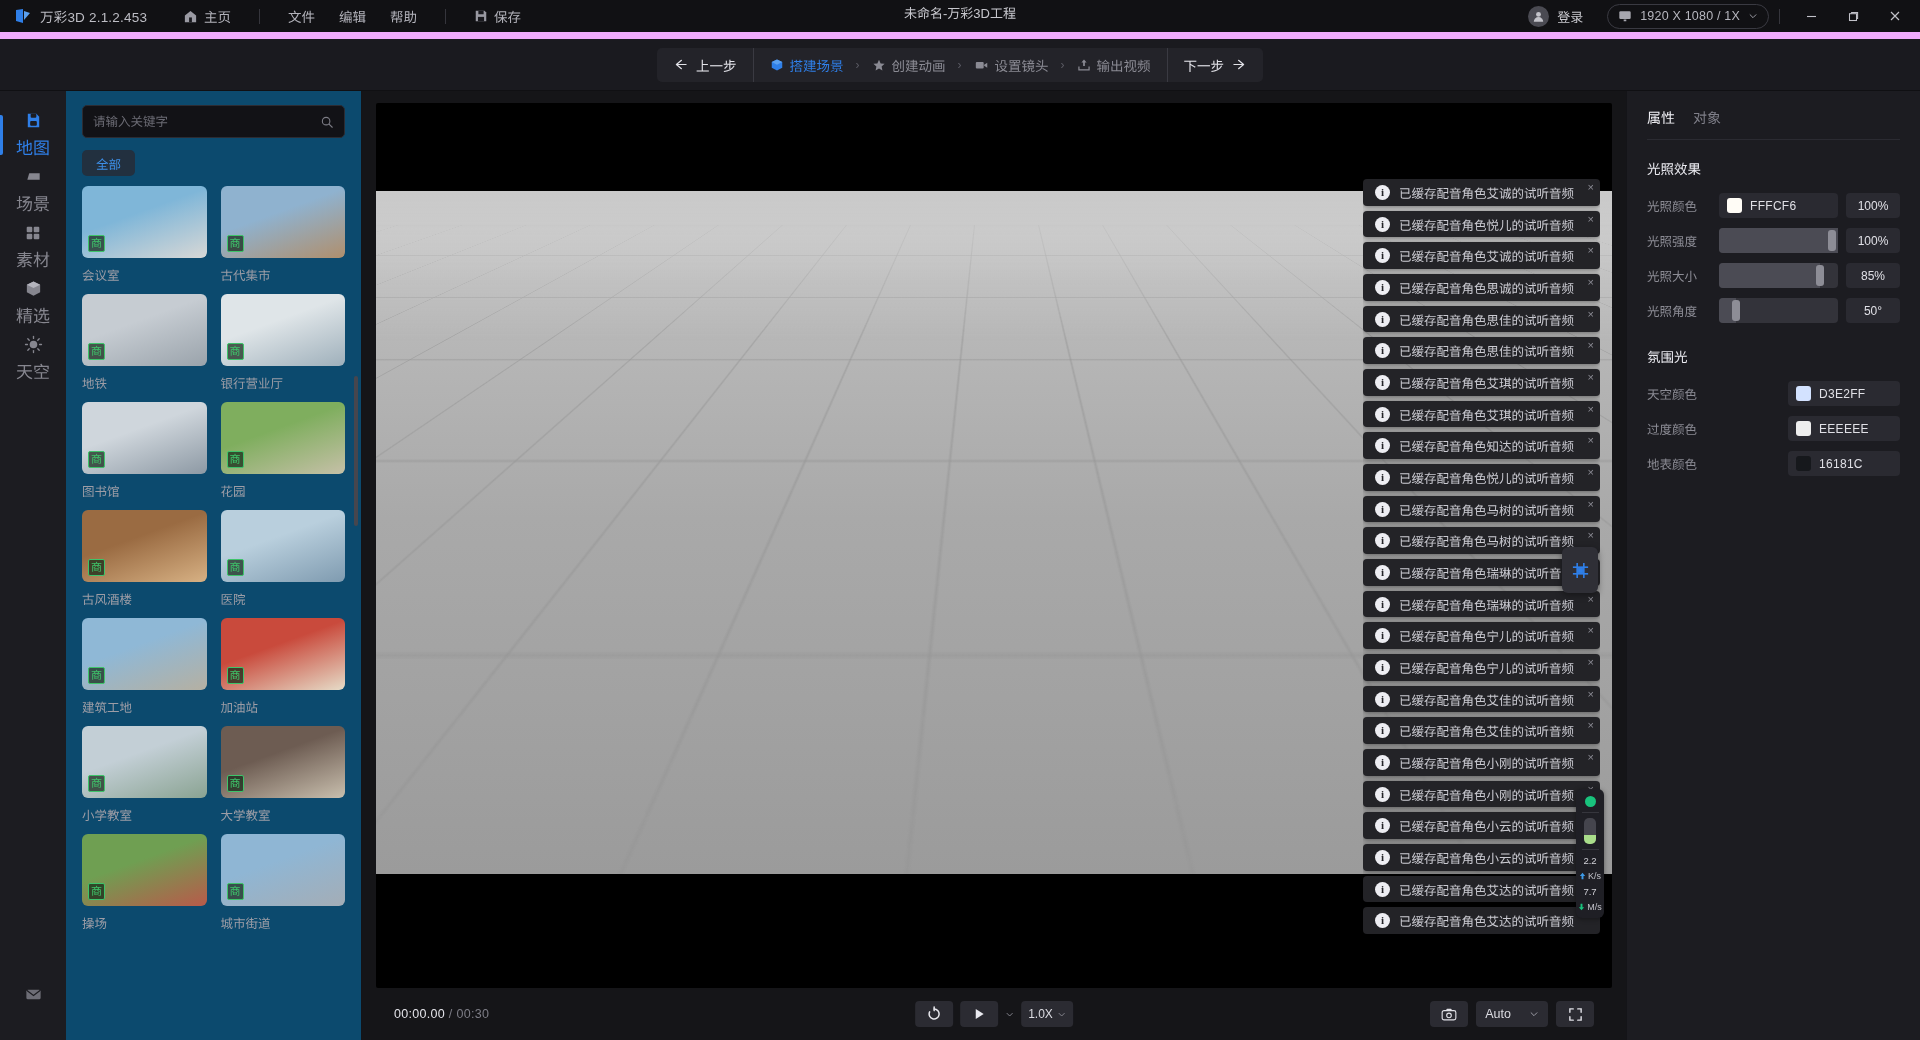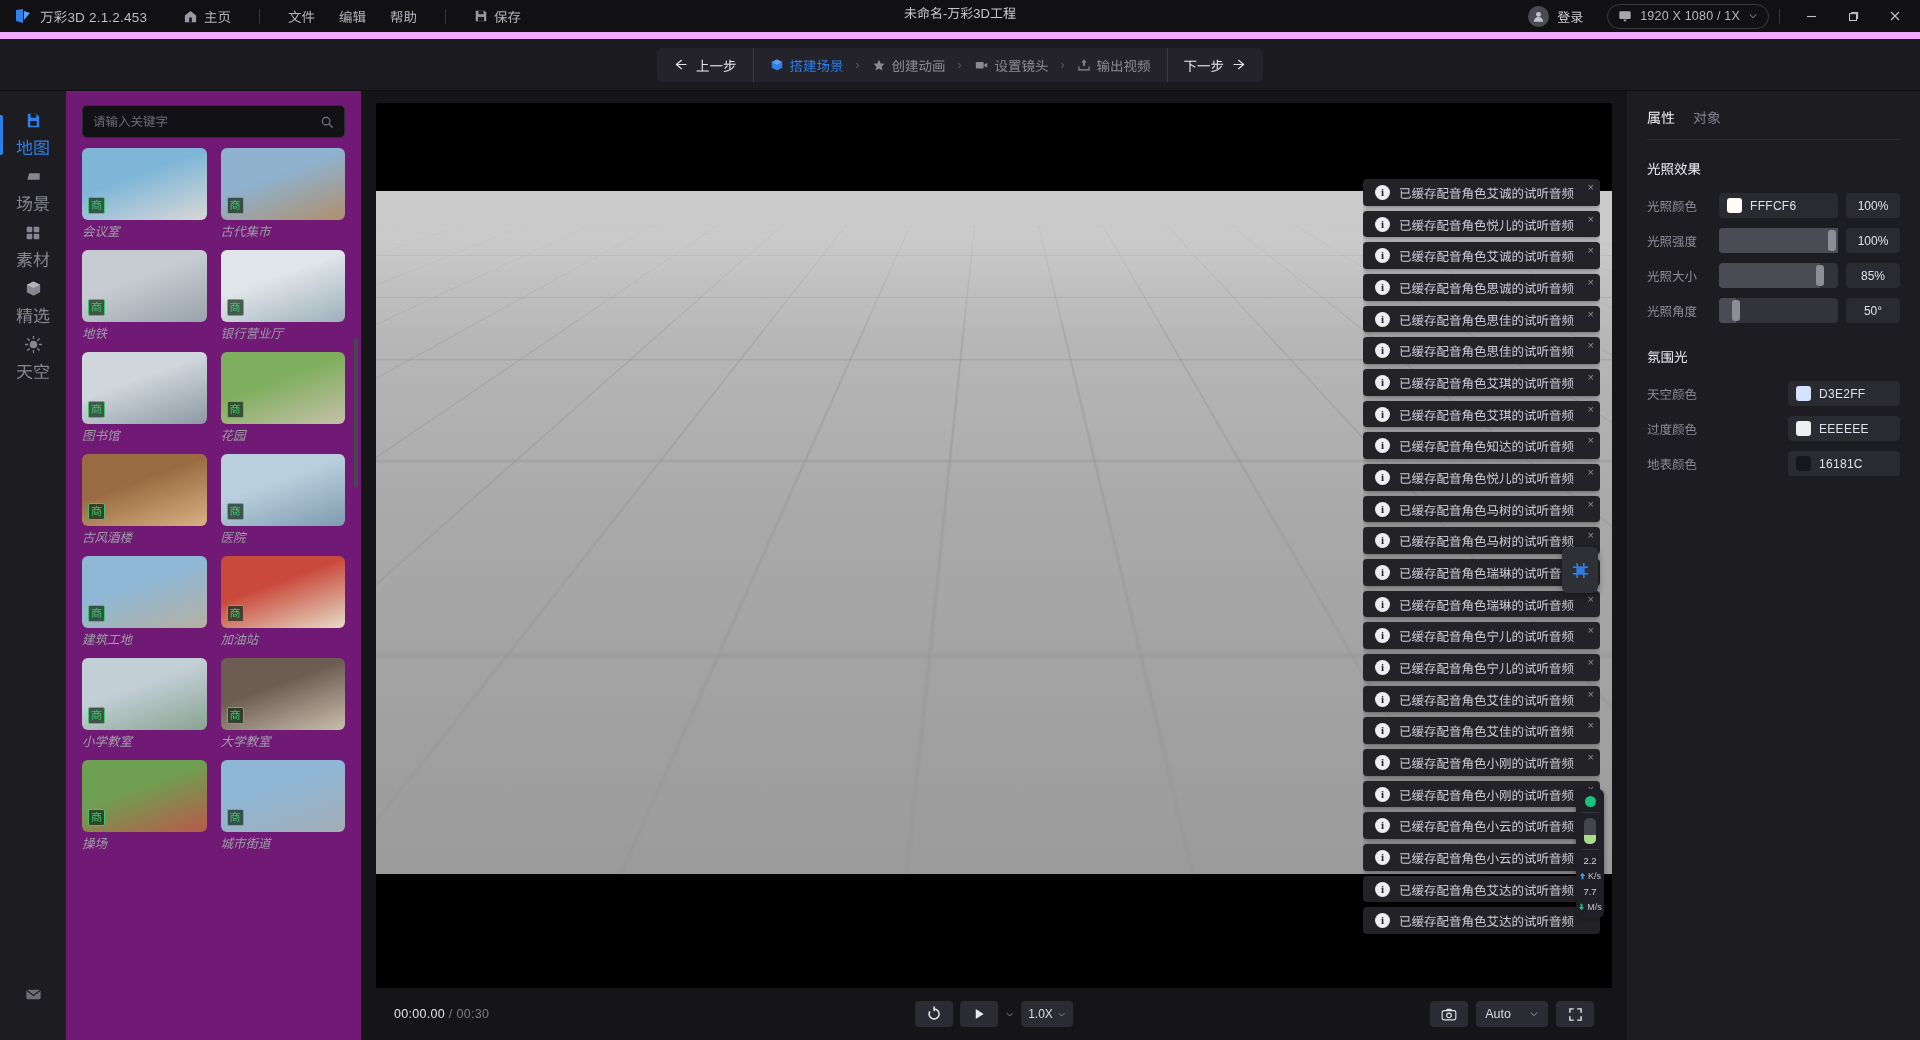--- a/index.html
+++ b/index.html
@@ -95,21 +95,21 @@
   .rail-item .rl { font-size: 17px; }
   .rail-item.active { color: #2f7fe8; }
   .rail-item.active::before {
     content: ""; position: absolute; left: 0; top: 8px; bottom: 8px; width: 3px;
     background: #2f7fe8; border-radius: 0 2px 2px 0;
   }
   .rail-bottom { margin-top: auto; margin-bottom: 18px; }
 
   
   .library {
-    width: 296px; flex: 0 0 296px; background: #701a75;
+    width: 296px; flex: 0 0 296px; background: #0c4a6e;
     display: flex; flex-direction: column; position: relative;
     border-right: 1px solid #141418;
   }
   .search-wrap { padding: 14px 16px 10px 16px; }
   .search-box {
     height: 33px; background: #121216; border: 1px solid #2c2c33; border-radius: 5px;
     display: flex; align-items: center; padding: 0 10px; gap: 8px;
   }
   .search-box input {
     flex: 1; background: transparent; border: none; outline: none;
@@ -126,21 +126,21 @@
   .card { cursor: default; }
   .thumb {
     width: 100%; height: 72px; border-radius: 6px; position: relative; overflow: hidden;
     background: #2a2a30;
   }
   .thumb .badge {
     position: absolute; left: 6px; bottom: 6px; width: 17px; height: 17px;
     background: rgba(20,40,25,.72); border: 1px solid #3ec46a; border-radius: 2px;
     color: #3ec46a; font-size: 11px; line-height: 15px; text-align: center;
   }
-  .card-label { font-size: 12.5px; color: #9d9da6; margin-top: 1px; white-space: nowrap; overflow: hidden; text-overflow: ellipsis; font-style: italic; }
+  .card-label { font-size: 12.5px; color: #9d9da6; margin-top: 7px; white-space: nowrap; overflow: hidden; text-overflow: ellipsis; }
   .lib-scrollbar {
     position: absolute; right: 3px; top: 190px; width: 4px; height: 150px;
     background: #46464e; border-radius: 2px;
   }
 
   
   .stage { flex: 1; display: flex; flex-direction: column; min-width: 0; background: #151518; padding: 12px 14px 0 14px; }
   .viewport {
     flex: 1; position: relative; background: #000; border-radius: 2px; overflow: hidden; min-height: 0;
   }
@@ -503,20 +503,23 @@
         <div class="search-box">
           <input type="text" placeholder="请输入关键字" style="">
           <span class="ic">
             <svg width="14" height="14" viewBox="0 0 16 16">
                 <circle cx="7" cy="7" r="4.3" stroke="#7d7d86" stroke-width="1.25" fill="none"></circle>
                 <path d="M10.3 10.3 L14 14" stroke="#7d7d86" stroke-width="1.25" stroke-linecap="round"></path>
               </svg>
           </span>
         </div>
       </div>
+      <div class="filters">
+        <div class="chip">全部</div>
+      </div>
       <div class="grid-scroll">
         <div class="grid" id="cardgrid">
             <div class="card">
               <div class="thumb" style="background: linear-gradient(160deg, rgb(127, 182, 216) 0%, rgb(127, 182, 216) 40%, rgb(216, 216, 214) 100%);">
                 <span class="badge">商</span>
               </div>
               <div class="card-label">会议室</div>
             </div>
             <div class="card">
               <div class="thumb" style="background: linear-gradient(160deg, rgb(143, 178, 207) 0%, rgb(143, 178, 207) 40%, rgb(176, 143, 109) 100%);">

